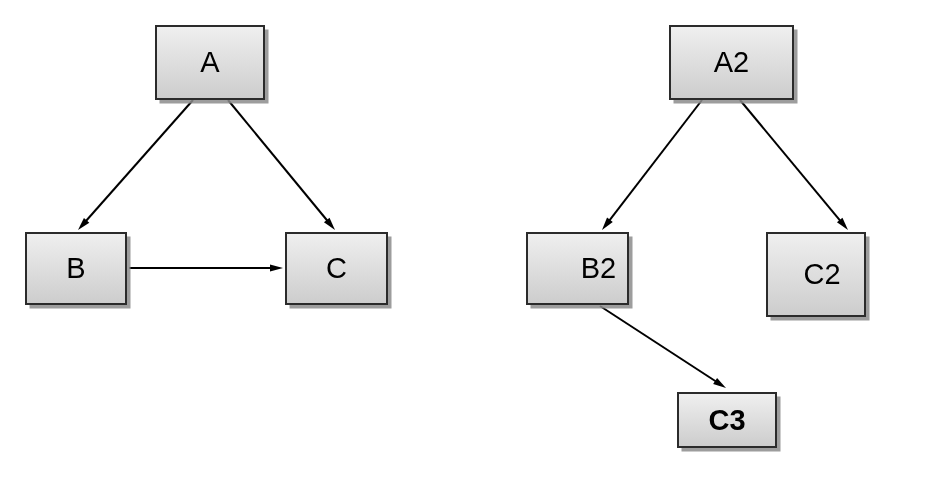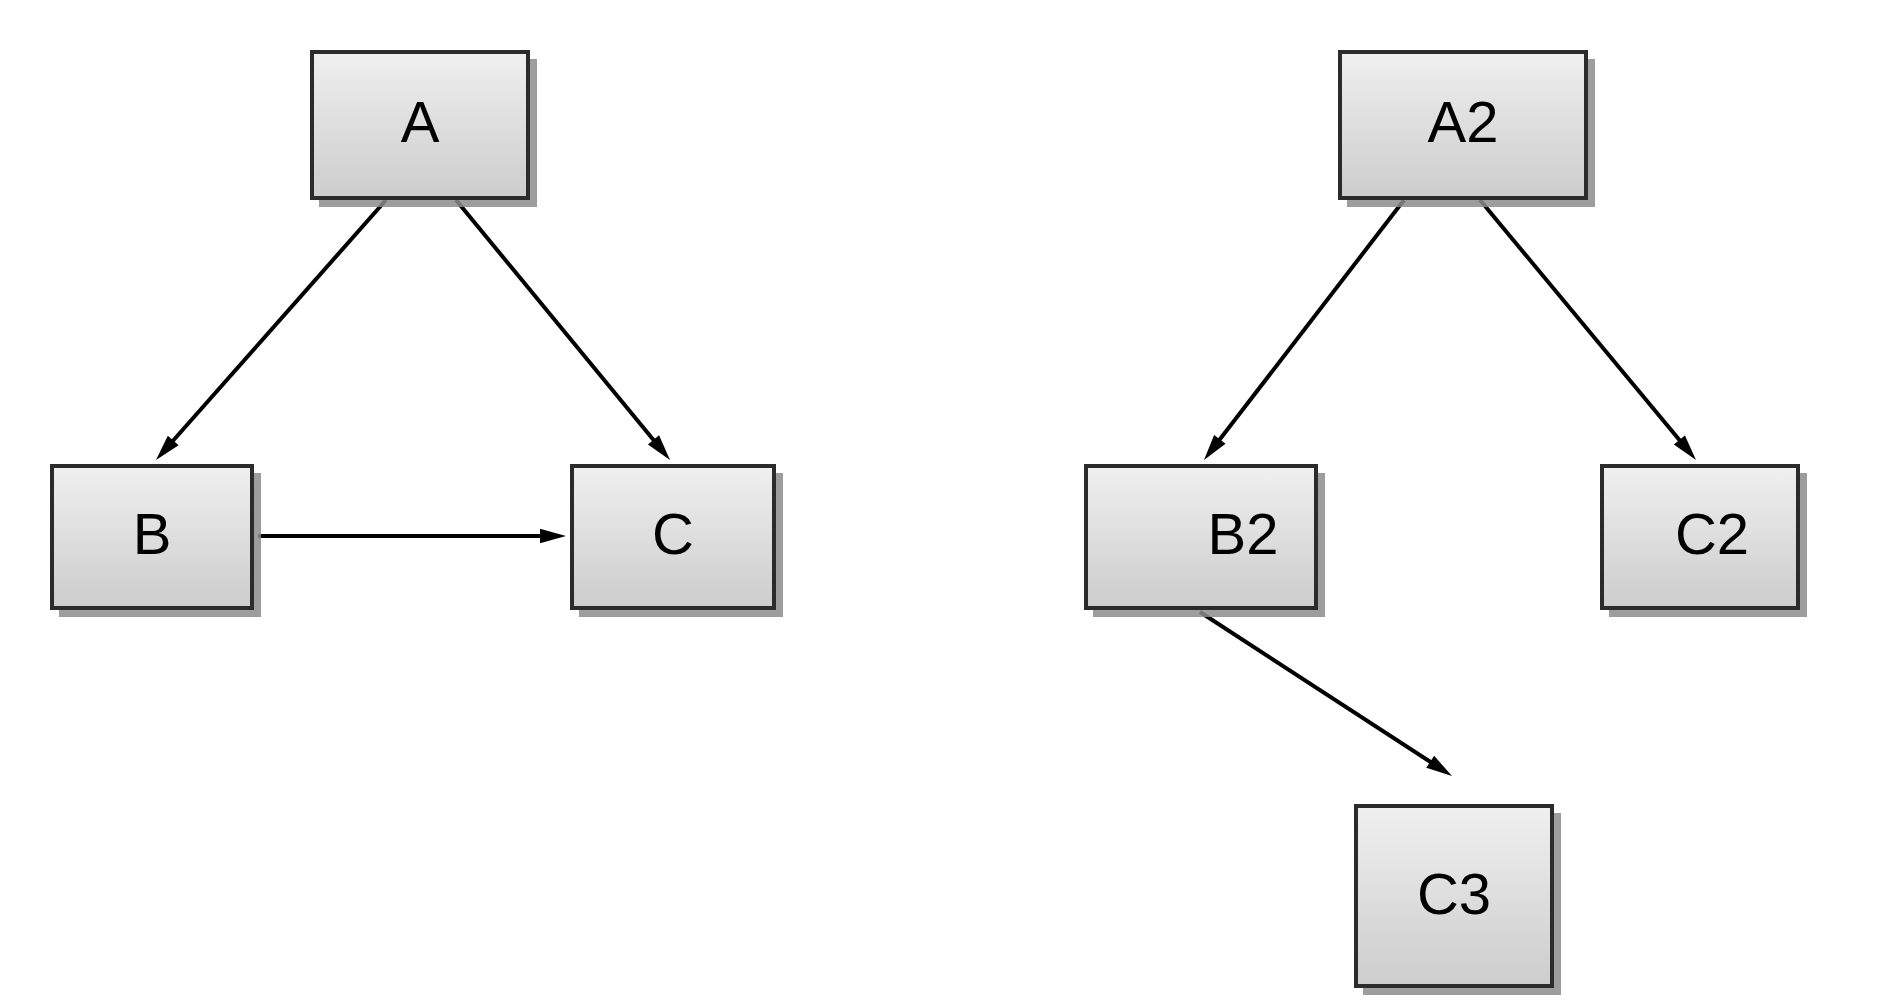--- a/index.html
+++ b/index.html
@@ -84,24 +84,24 @@
       </div>
       <div class="node" style="left: 25px; top: 232px; width: 102px; height: 73px; border-color: rgb(43, 43, 43); background: linear-gradient(rgb(239, 239, 239) 0%, rgb(205, 205, 205) 100%);">
         <span class="node-label">B</span>
       </div>
       <div class="node" style="left: 285px; top: 232px; width: 103px; height: 73px; border-color: rgb(43, 43, 43); background: linear-gradient(rgb(239, 239, 239) 0%, rgb(205, 205, 205) 100%);">
         <span class="node-label">C</span>
       </div>
       <div class="node" style="left: 669px; top: 25px; width: 125px; height: 75px; border-color: rgb(43, 43, 43); background: linear-gradient(rgb(239, 239, 239) 0%, rgb(205, 205, 205) 100%);">
         <span class="node-label">A2</span>
       </div>
-      <div class="node" style="left: 542px; top: 232px; width: 117px; height: 73px; border-color: rgb(43, 43, 43); background: linear-gradient(rgb(239, 239, 239) 0%, rgb(205, 205, 205) 100%); padding-left: 42px;">
+      <div class="node" style="left: 526px; top: 232px; width: 103px; height: 73px; border-color: rgb(43, 43, 43); background: linear-gradient(rgb(239, 239, 239) 0%, rgb(205, 205, 205) 100%); padding-left: 42px;">
         <span class="node-label">B2</span>
       </div>
-      <div class="node" style="left: 800px; top: 232px; width: 100px; height: 73px; border-color: rgb(43, 43, 43); background: linear-gradient(rgb(239, 239, 239) 0%, rgb(205, 205, 205) 100%); padding-left: 12px;">
+      <div class="node" style="left: 766px; top: 232px; width: 100px; height: 85px; border-color: rgb(43, 43, 43); background: linear-gradient(rgb(239, 239, 239) 0%, rgb(205, 205, 205) 100%); padding-left: 12px;">
         <span class="node-label">C2</span>
       </div>
-      <div class="node" style="left: 677px; top: 402px; width: 100px; height: 92px; border-color: rgb(43, 43, 43); background: linear-gradient(rgb(239, 239, 239) 0%, rgb(205, 205, 205) 100%);">
+      <div class="node" style="left: 677px; top: 392px; width: 100px; height: 56px; border-color: rgb(43, 43, 43); background: linear-gradient(rgb(239, 239, 239) 0%, rgb(205, 205, 205) 100%); font-weight: bold;">
         <span class="node-label">C3</span>
       </div>
     </div>
 
 </div>
 
 </body></html>

